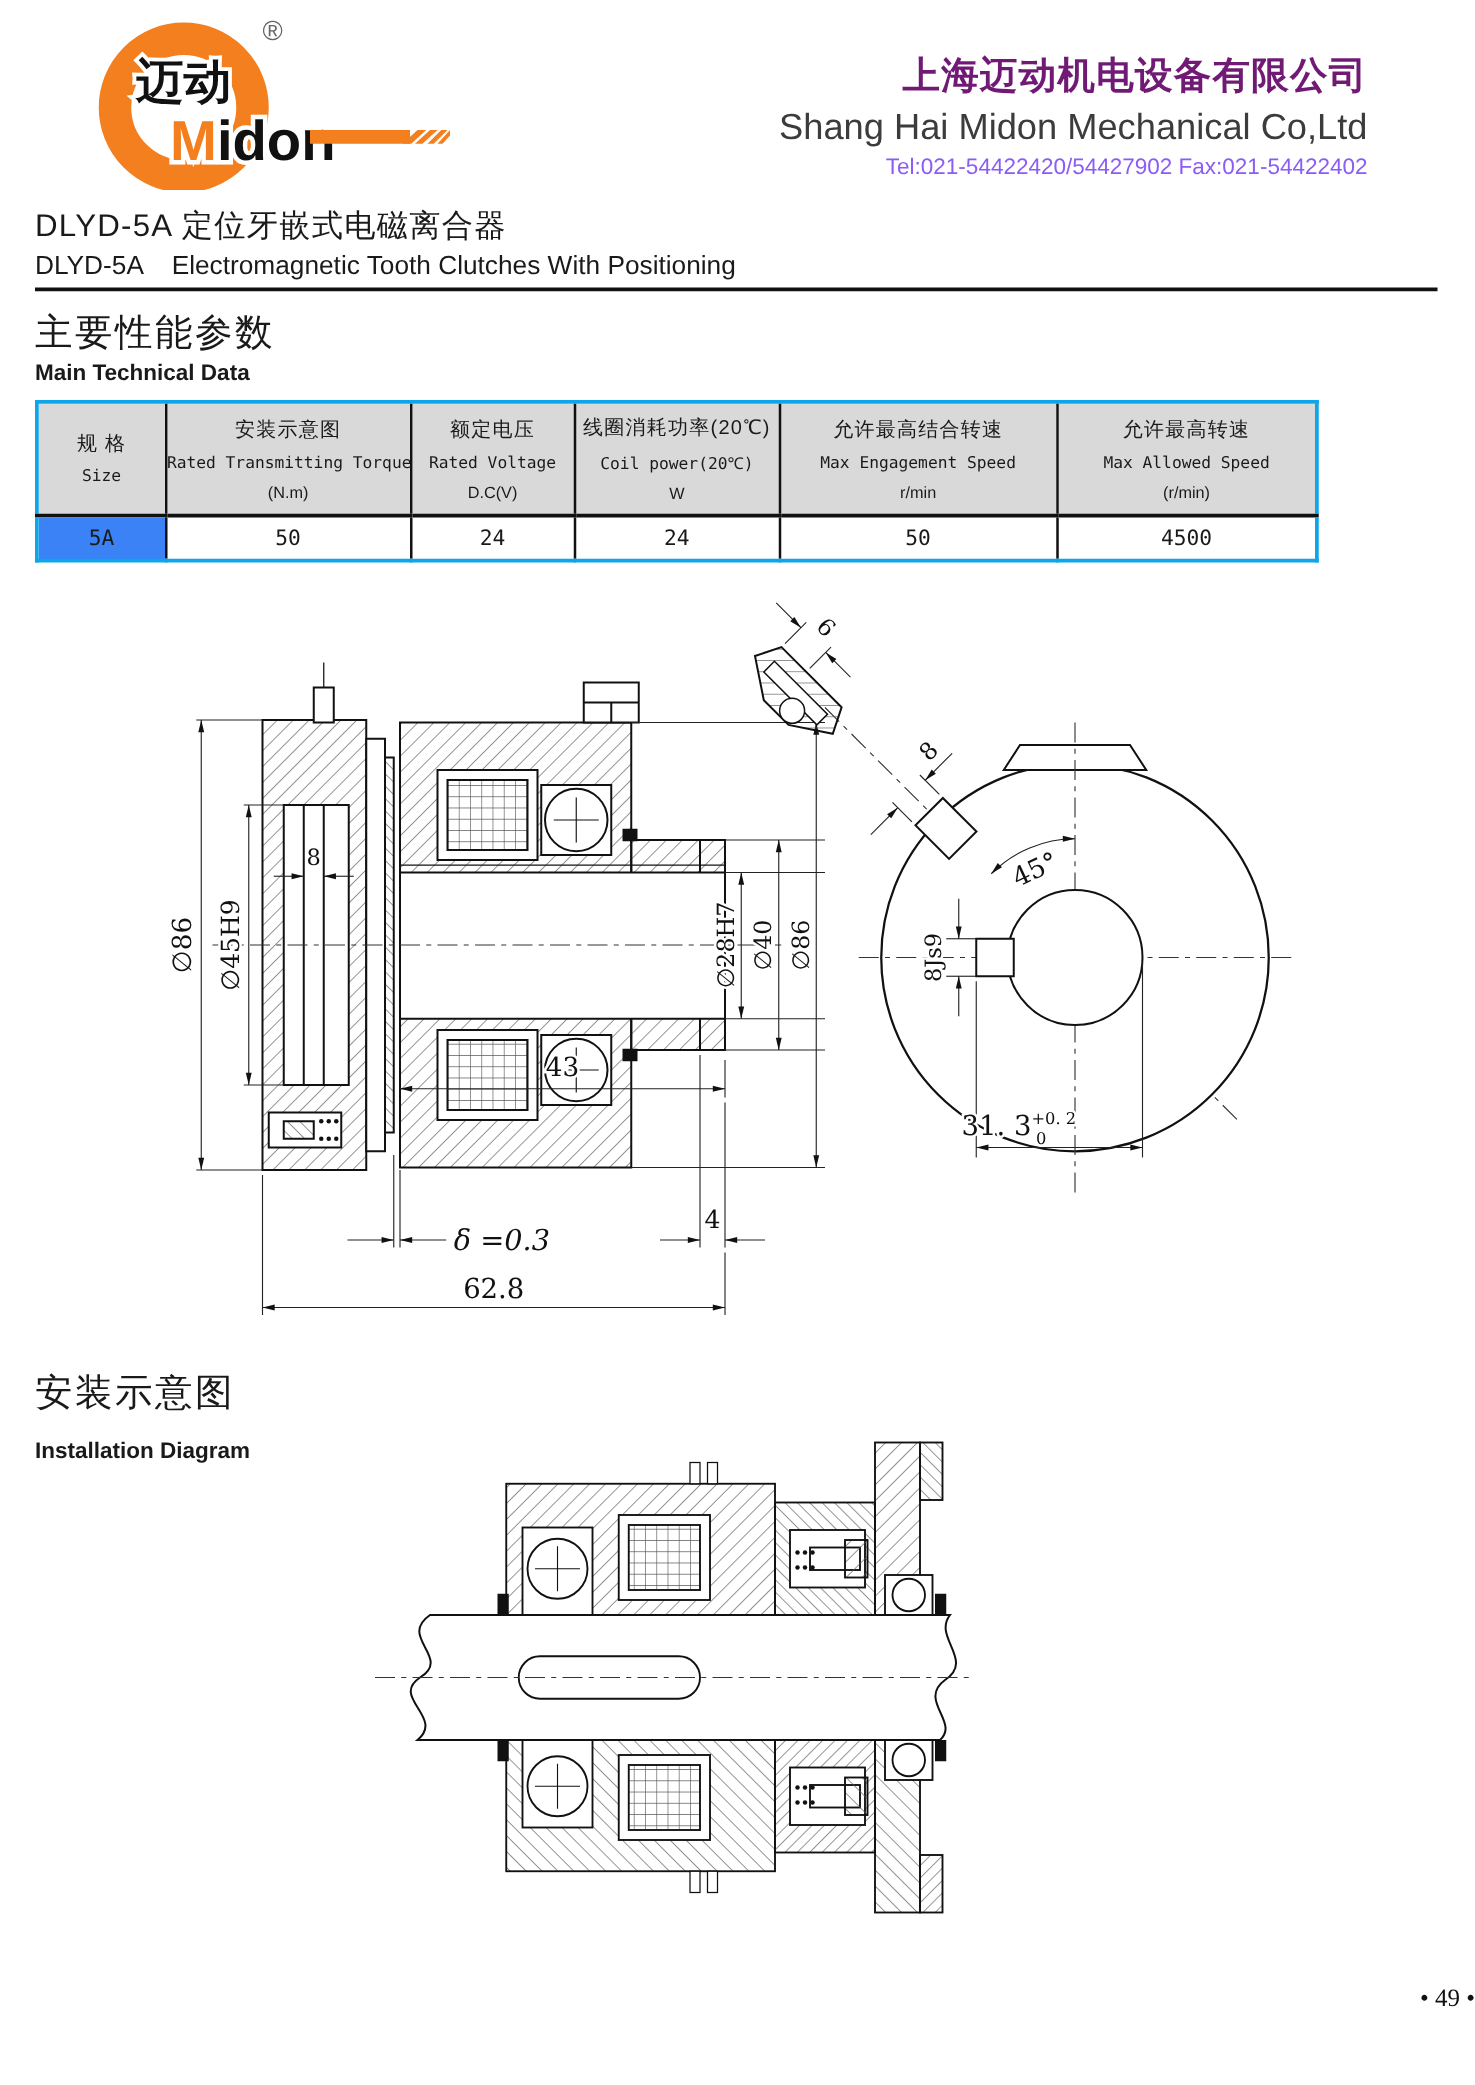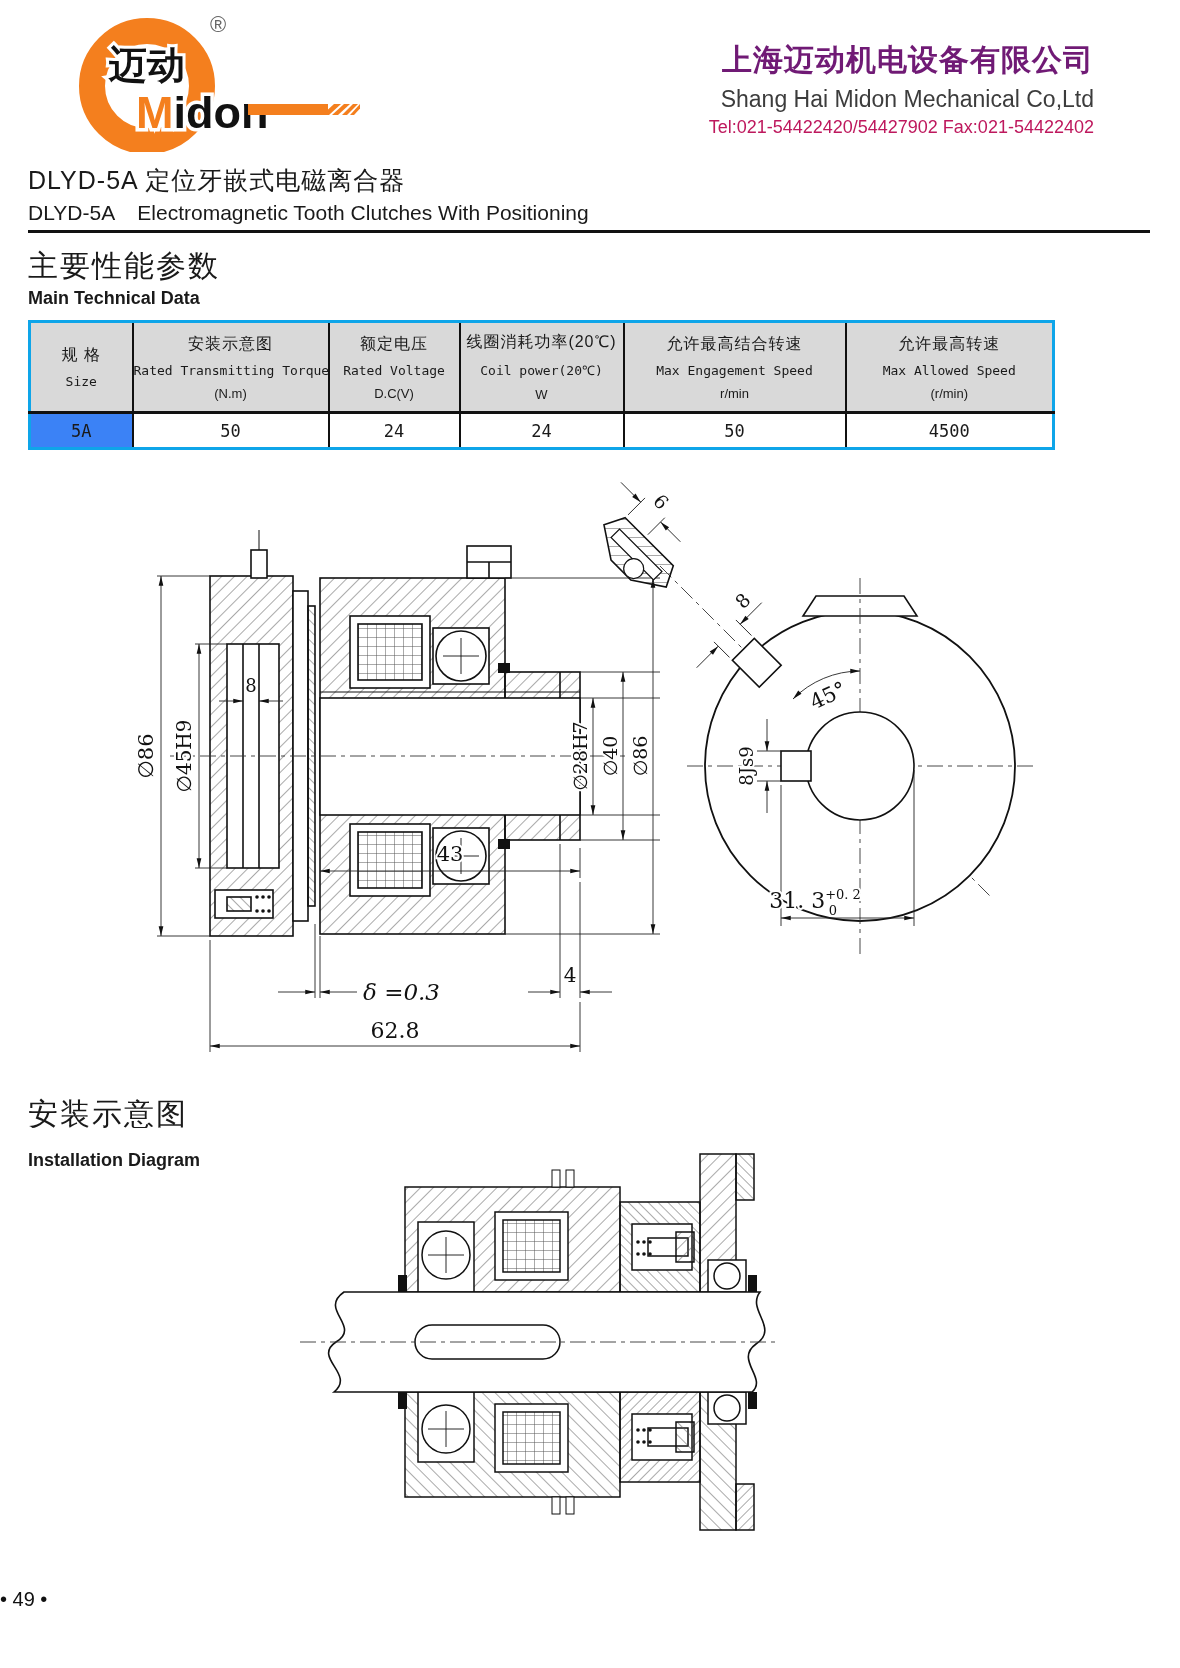--- a/index.html
+++ b/index.html
@@ -2,44 +2,44 @@
 <html><head>
 <meta charset="utf-8">
 <style>
   html,body{margin:0;padding:0;background:#9a9a9a;}
   .page{position:relative;width:1180px;height:1668px;margin:0 auto;background:#fff;
         font-family:"Liberation Sans",sans-serif;color:#1a1a1a;overflow:hidden;}
   .abs{position:absolute;}
   
   .company{position:absolute;top:40px;right:86px;text-align:right;}
   .co-cn{font-size:30px;font-weight:600;color:#701a75;letter-spacing:1px;}
-  .co-en{font-size:23px;color:#3c3c3c;margin-top:5px;}
-  .co-tel{font-size:18px;color:#be185d;margin-top:4px;}
+  .co-en{font-size:29px;color:#3c3c3c;margin-top:5px;}
+  .co-tel{font-size:18px;color:#8b5cf6;margin-top:4px;}
   
   .title-cn{left:28px;top:164px;font-size:25px;letter-spacing:1px;}
   .title-en{left:28px;top:201px;font-size:21px;white-space:pre;}
   .rule{left:28px;width:1122px;top:230px;height:3px;background:#111;}
   .sec-cn{font-size:30px;letter-spacing:2px;}
   .sec-en{font-size:18px;font-weight:bold;text-align:right;}
   
   table.spec{position:absolute;left:28px;top:320px;width:1024px;border-collapse:collapse;
              table-layout:fixed;border:3px solid #0ea5e9;}
   table.spec th,table.spec td{border:2px solid #111;text-align:center;vertical-align:middle;
              padding:0;white-space:nowrap;overflow:hidden;}
   table.spec thead th{background:#d9d9d9;height:88px;font-weight:normal;border-bottom:3px solid #111;}
   .th-cn{font-size:16px;letter-spacing:1px;}
   .th-en{font-size:13px;font-family:"DejaVu Sans Mono",monospace;margin-top:8px;}
   .th-unit{font-size:13px;font-family:Liberation Sans, sans-serif;margin-top:8px;}
   table.spec tbody td{height:33px;font-size:17px;font-family:"DejaVu Sans Mono",monospace;}
   td.gray{background:#3b82f6;}
   
   svg text.dim{font-family:"DejaVu Serif","DejaVu Sans",serif;fill:#111;
                paint-order:stroke;stroke:#ffffff;stroke-width:4px;}
-  .footer{position:absolute;left:0;width:1180px;top:1588px;text-align:left;
-          font-family:Liberation Sans, sans-serif;font-size:20px;color:#111;}
+  .footer{position:absolute;left:0;width:1180px;top:1588px;text-align:right;
+          font-family:Liberation Serif, serif;font-size:20px;color:#111;}
 </style>
 </head>
 <body>
 
 <div class="page">
 
   <svg class="abs" style="left:50px;top:6px" width="310" height="146" viewBox="0 0 310 146">
     <circle cx="97" cy="80" r="55" fill="none" stroke="#f47f1e" stroke-width="26"></circle>
     <text x="160" y="26" font-size="22" fill="#666">®</text>
     <text x="97" y="72" text-anchor="middle" font-size="38" font-weight="bold" fill="#111" stroke="#fff" stroke-width="6" paint-order="stroke" style="font-family:'Liberation Sans',sans-serif">迈动</text>

